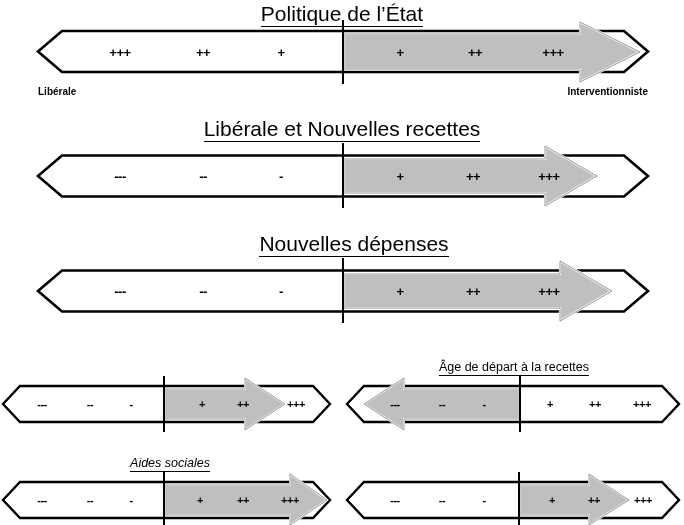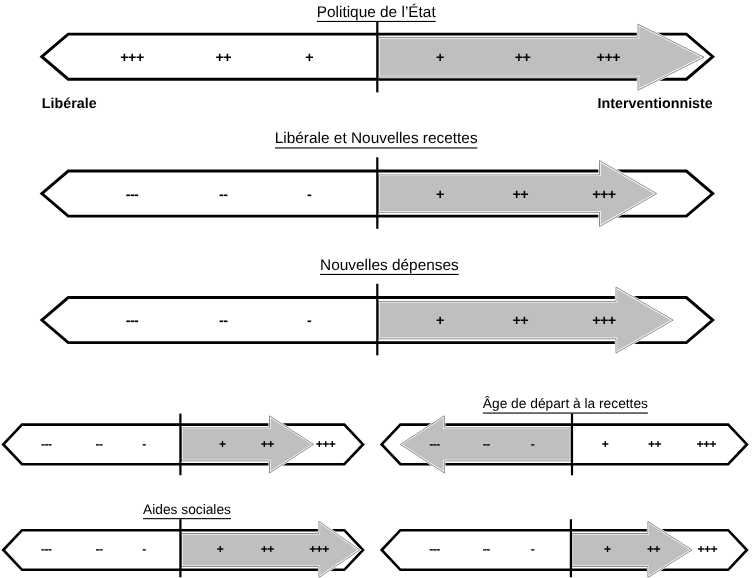--- a/index.html
+++ b/index.html
@@ -15,21 +15,21 @@
     color: #000000;
     overflow: hidden;
   }
   .scale-block { position: absolute; }
 
   .scale-title {
     position: absolute;
     left: 0;
     width: 100%;
     text-align: center;
-    font-size: 14px;
+    font-size: 21px;
     font-weight: 400;
     color: #000;
     white-space: nowrap;
   }
   .scale-title span {
     border-bottom: 1px solid #000;
     padding-bottom: 1px;
   }
   .scale-title.small { font-size: 12.5px; }
 
@@ -42,21 +42,21 @@
     font-size: 13px;
     font-weight: bold;
     letter-spacing: -0.5px;
     color: #000;
     white-space: nowrap;
   }
   .marker.small { font-size: 11px; }
 
   .endlabel {
     position: absolute;
-    font-size: 13px;
+    font-size: 10px;
     font-weight: bold;
     color: #000;
     white-space: nowrap;
   }
   .endlabel.left { left: 38px; }
   .endlabel.right { right: 36px; }
 </style>
 </head>
 <body>
 
@@ -156,21 +156,21 @@
   </div>
   <div class="marker small" style="left:51px; top:52px;">---</div>
   <div class="marker small" style="left:98px; top:52px;">--</div>
   <div class="marker small" style="left:140px; top:52px;">-</div>
   <div class="marker small" style="left:206px; top:52px;">+</div>
   <div class="marker small" style="left:251px; top:52px;">++</div>
   <div class="marker small" style="left:298px; top:52px;">+++</div>
 </div>
 
 <div class="scale-block" style="left:0px; top:448px; width:340px; height:77px;">
-  <div class="scale-title small" style="top:8px;">
+  <div class="scale-title small" style="top:8px;font-style:italic;">
     <span>Aides sociales</span>
   </div>
   <div class="bar-wrap">
     <svg width="340" height="77" viewBox="0 0 340 77">
       <path d="M 3 52 L 20 34 L 313 34 L 330 52 L 313 70 L 20 70 Z" fill="#ffffff" stroke="#000000" stroke-width="2.4" stroke-linejoin="miter"></path>
       <path d="M 165 37 L 290 37 L 290 26 L 327 52 L 290 77 L 290 67 L 165 67 Z" fill="#BFBFBF" stroke="#ffffff" stroke-width="2" stroke-linejoin="miter"></path>
       <path d="M 165 37 L 290 37 L 290 26 L 327 52 L 290 77 L 290 67 L 165 67 Z" fill="none" stroke="#8c8c8c" stroke-width="0.9" stroke-linejoin="miter"></path>
       <line x1="164" y1="24" x2="164" y2="77" stroke="#000000" stroke-width="2"></line>
     </svg>
   </div>

